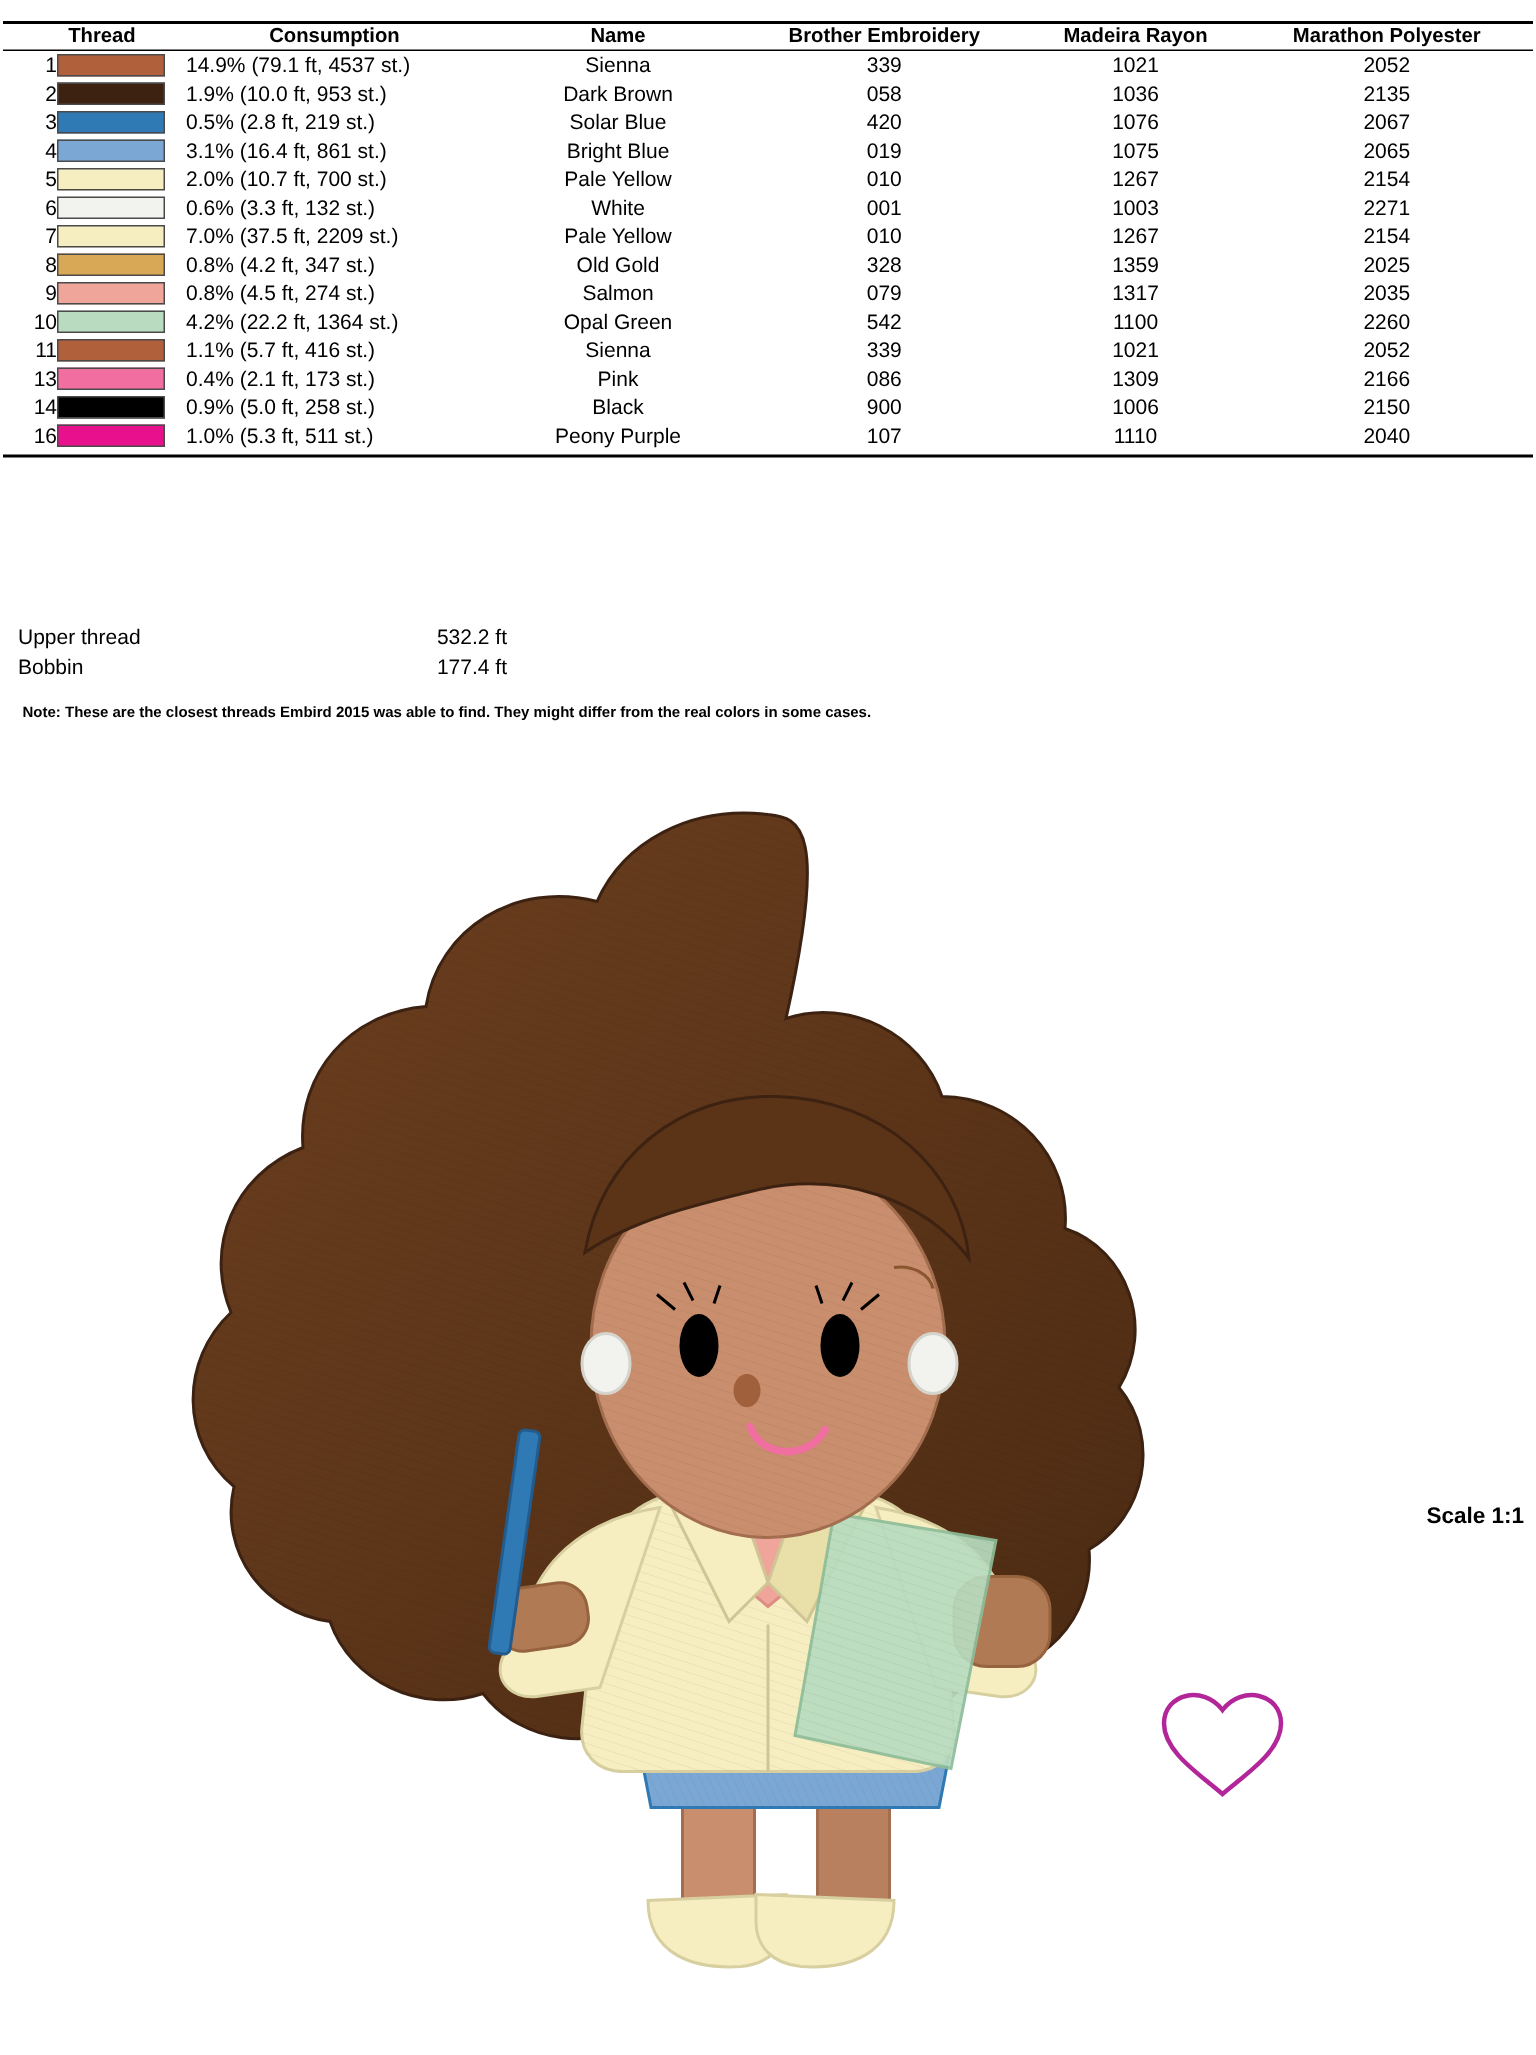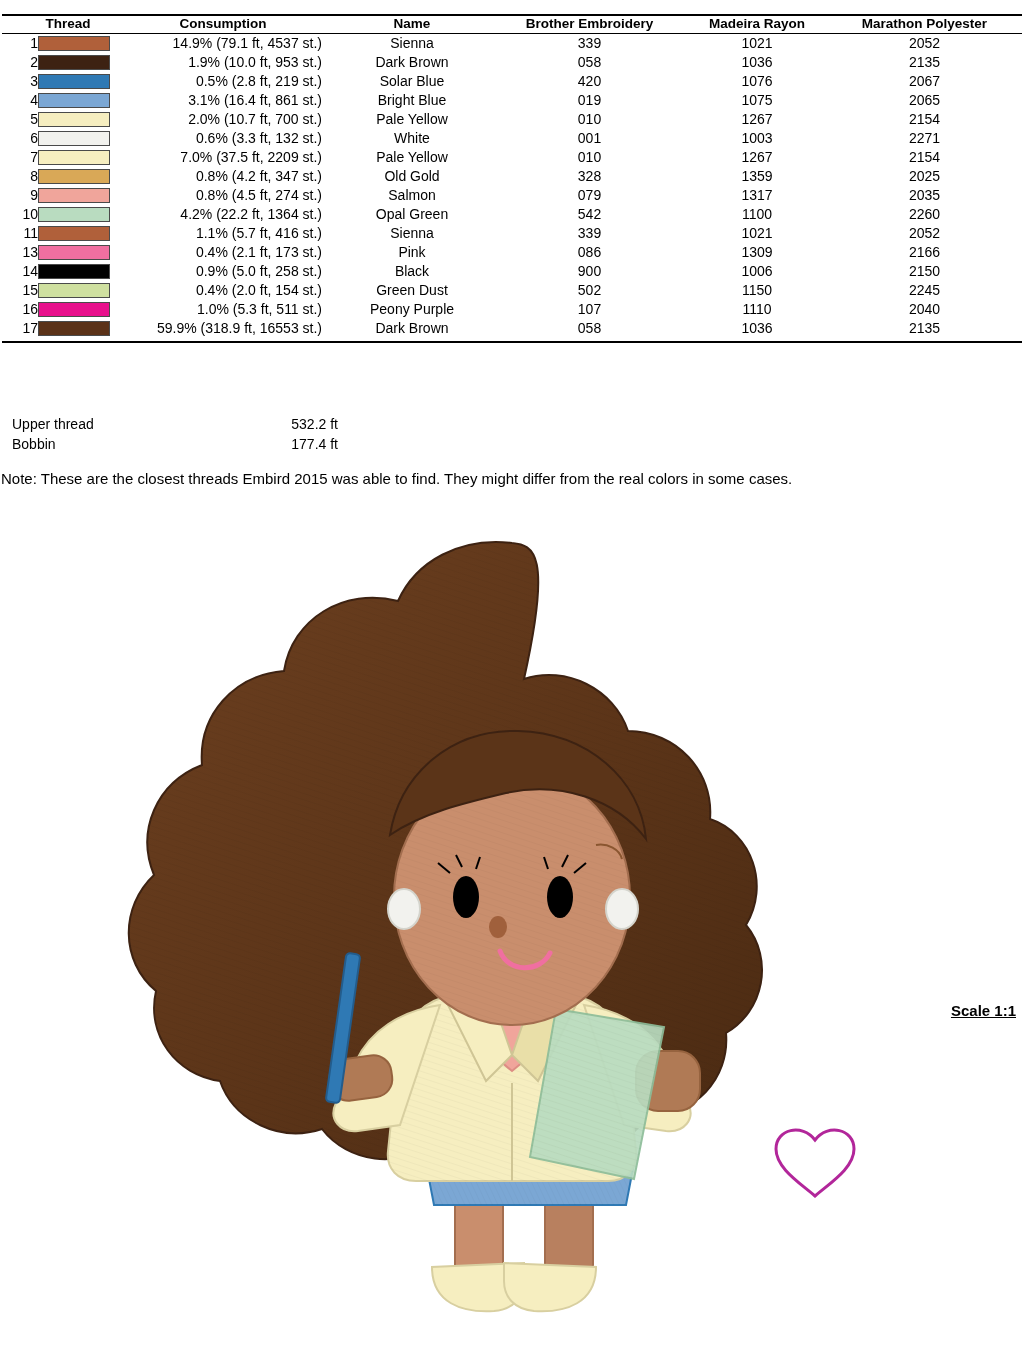--- a/index.html
+++ b/index.html
@@ -73,21 +73,21 @@
     padding: 0;
   }
   .swatch {
     width: 72px;
     height: 15px;
     border: 1px solid #4a4a4a;
     box-sizing: border-box;
     display: block;
   }
   td.cons {
-    text-align: right;
+    text-align: left;
     padding-right: 26px;
   }
   td.name {
     text-align: center;
     padding-left: 4px;
   }
   td.code {
     text-align: center;
   }
 
@@ -102,23 +102,24 @@
     display: flex;
     height: 20px;
     line-height: 20px;
     gap: 31px;
   }
   .totals .lbl { width: 175px; }
   .totals .val { width: 120px; text-align: right; }
 
   .note {
     position: absolute;
-    left: 1px;
+    left: 15px;
     top: 470px;
-    font-size: 15px;
+    font-size: 10px;
+    font-weight: bold;
   }
 
   
   .design {
     position: absolute;
     left: 0;
     top: 505px;
     width: 1024px;
     height: 810px;
   }
@@ -138,21 +139,20 @@
     width: 950px;
     text-align: center;
     font-size: 14px;
   }
   .footer .scale {
     position: absolute;
     right: 8px;
     top: 0;
     font-size: 15px;
     font-weight: bold;
-    text-decoration: underline;
   }
 </style>
 </head>
 <body>
 
 <div class="page">
 
   <div class="table-wrap">
     <div class="rule"></div>
     <table class="threads">
@@ -316,51 +316,29 @@
             <td class="swatch-cell">
               <span class="swatch" style="background: rgb(0, 0, 0);"></span>
             </td>
             <td class="cons">0.9% (5.0 ft, 258 st.)</td>
             <td class="name">Black</td>
             <td class="code">900</td>
             <td class="code">1006</td>
             <td class="code">2150</td>
           </tr>
           <tr>
-            <td class="num">15</td>
-            <td class="swatch-cell">
-              <span class="swatch" style="background: rgb(207, 224, 160);"></span>
-            </td>
-            <td class="cons">0.4% (2.0 ft, 154 st.)</td>
-            <td class="name">Green Dust</td>
-            <td class="code">502</td>
-            <td class="code">1150</td>
-            <td class="code">2245</td>
-          </tr>
-          <tr>
             <td class="num">16</td>
             <td class="swatch-cell">
               <span class="swatch" style="background: rgb(232, 16, 140);"></span>
             </td>
             <td class="cons">1.0% (5.3 ft, 511 st.)</td>
             <td class="name">Peony Purple</td>
             <td class="code">107</td>
             <td class="code">1110</td>
             <td class="code">2040</td>
-          </tr>
-          <tr>
-            <td class="num">17</td>
-            <td class="swatch-cell">
-              <span class="swatch" style="background: rgb(91, 50, 24);"></span>
-            </td>
-            <td class="cons">59.9% (318.9 ft, 16553 st.)</td>
-            <td class="name">Dark Brown</td>
-            <td class="code">058</td>
-            <td class="code">1036</td>
-            <td class="code">2135</td>
           </tr>
         </tbody>
     </table>
     <div class="rule" style="margin-top:3px;"></div>
   </div>
 
   <div class="totals">
     <div class="row">
       <span class="lbl">Upper thread</span>
       <span class="val">532.2 ft</span>

